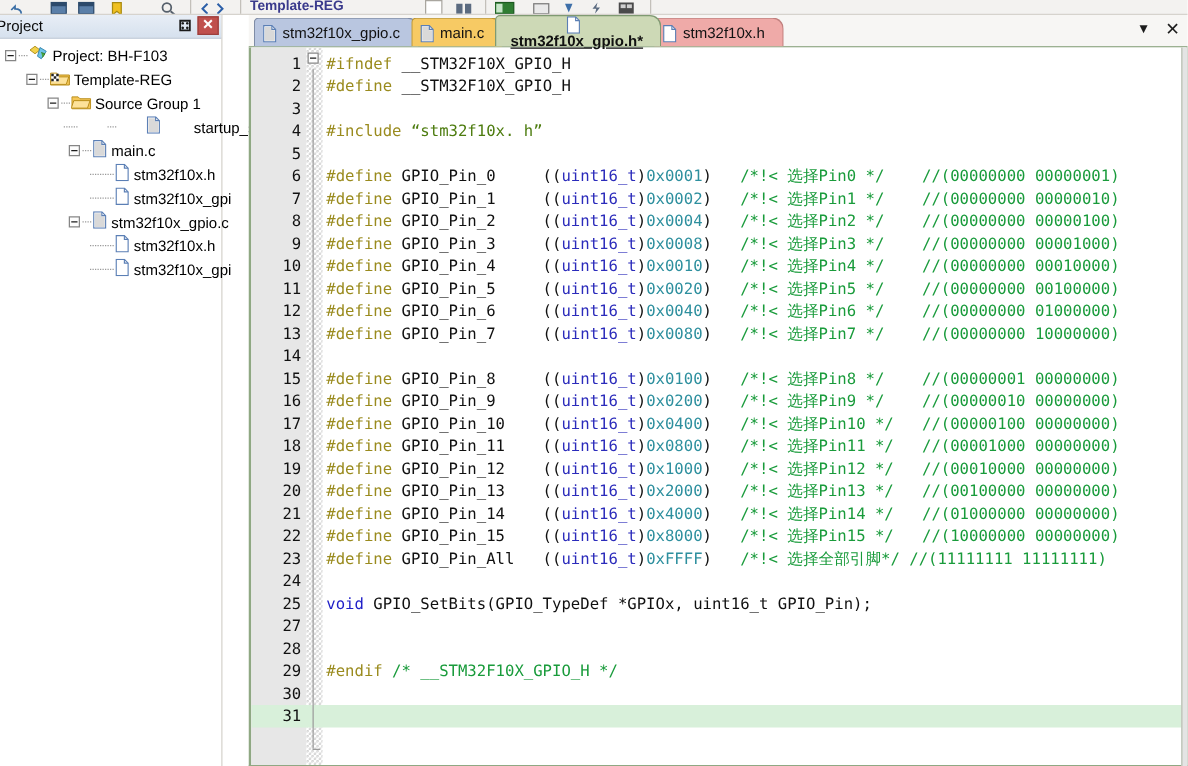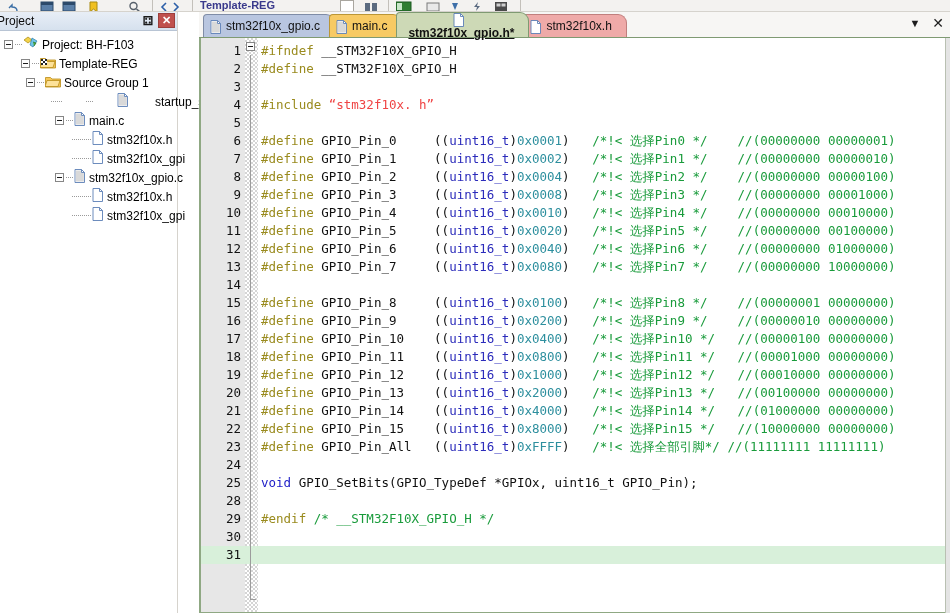--- a/index.html
+++ b/index.html
@@ -218,21 +218,21 @@
     width: 1px; background: #9c9c9c;
     z-index: 2;
   }
   .fold-end {
     position: absolute; left: 49px;
     width: 6px; height: 1px; background: #9c9c9c; z-index: 2;
   }
 
   
   .tok-pp    { color: #9a8b1e; }
-  .tok-str   { color: #ef4444; }
+  .tok-str   { color: #4d7c0f; }
   .tok-kw    { color: #2020c8; }
   .tok-num   { color: #2d8f9e; }
   .tok-type  { color: #2b2bbb; }
   .tok-cmt   { color: #199b3b; }
   .tok-plain { color: #101010; }
 
   
   .right-edge {
     position: absolute; right: 0; top: 26px;
     width: 5px; height: 575px;
@@ -355,21 +355,21 @@
             <path d="M2 5.5 h13 l-2 6 h-13 z" fill="#fde29a" stroke="#b98d18" stroke-width="0.8"></path>
             <rect x="1" y="3" width="6" height="6" fill="#fff"></rect>
             <rect x="1" y="3" width="2" height="2" fill="#222"></rect>
             <rect x="5" y="3" width="2" height="2" fill="#222"></rect>
             <rect x="3" y="5" width="2" height="2" fill="#222"></rect>
             <rect x="1" y="7" width="2" height="2" fill="#222"></rect>
             <rect x="5" y="7" width="2" height="2" fill="#222"></rect>
           </svg></span>
         <span class="tree-label">Template-REG</span>
       </div>
-      <div class="tree-row" style="padding-left: 26px; align-items: center;">
+      <div class="tree-row" style="padding-left: 38px; align-items: center;">
         <span class="expander"></span>
         <span class="dots"></span>
         <span class="ico"><svg width="16" height="13" viewBox="0 0 16 13">
             <path d="M0.5 2.5 h5 l1.5 1.5 h8.5 v8 h-15 z" fill="#f6c757" stroke="#b98d18" stroke-width="0.8"></path>
             <path d="M2 5.5 h13 l-2 6 h-13 z" fill="#fde29a" stroke="#b98d18" stroke-width="0.8"></path>
           </svg></span>
         <span class="tree-label">Source Group 1</span>
       </div>
       <div class="tree-row" style="padding-left: 51px; gap: 23px;">
         <span class="dots" style="width: 11px;"></span>
@@ -505,20 +505,21 @@
           <div class="cl"><span class="lnum">16</span><span class="ctext"><span class="tok-pp">#define</span><span class="tok-plain"> GPIO_Pin_9     ((</span><span class="tok-type">uint16_t</span><span class="tok-plain">)</span><span class="tok-num">0x0200</span><span class="tok-plain">)   </span><span class="tok-cmt">/*!&lt; 选择Pin9 */</span><span class="tok-plain">    </span><span class="tok-cmt">//(00000010 00000000)</span></span></div>
           <div class="cl"><span class="lnum">17</span><span class="ctext"><span class="tok-pp">#define</span><span class="tok-plain"> GPIO_Pin_10    ((</span><span class="tok-type">uint16_t</span><span class="tok-plain">)</span><span class="tok-num">0x0400</span><span class="tok-plain">)   </span><span class="tok-cmt">/*!&lt; 选择Pin10 */</span><span class="tok-plain">   </span><span class="tok-cmt">//(00000100 00000000)</span></span></div>
           <div class="cl"><span class="lnum">18</span><span class="ctext"><span class="tok-pp">#define</span><span class="tok-plain"> GPIO_Pin_11    ((</span><span class="tok-type">uint16_t</span><span class="tok-plain">)</span><span class="tok-num">0x0800</span><span class="tok-plain">)   </span><span class="tok-cmt">/*!&lt; 选择Pin11 */</span><span class="tok-plain">   </span><span class="tok-cmt">//(00001000 00000000)</span></span></div>
           <div class="cl"><span class="lnum">19</span><span class="ctext"><span class="tok-pp">#define</span><span class="tok-plain"> GPIO_Pin_12    ((</span><span class="tok-type">uint16_t</span><span class="tok-plain">)</span><span class="tok-num">0x1000</span><span class="tok-plain">)   </span><span class="tok-cmt">/*!&lt; 选择Pin12 */</span><span class="tok-plain">   </span><span class="tok-cmt">//(00010000 00000000)</span></span></div>
           <div class="cl"><span class="lnum">20</span><span class="ctext"><span class="tok-pp">#define</span><span class="tok-plain"> GPIO_Pin_13    ((</span><span class="tok-type">uint16_t</span><span class="tok-plain">)</span><span class="tok-num">0x2000</span><span class="tok-plain">)   </span><span class="tok-cmt">/*!&lt; 选择Pin13 */</span><span class="tok-plain">   </span><span class="tok-cmt">//(00100000 00000000)</span></span></div>
           <div class="cl"><span class="lnum">21</span><span class="ctext"><span class="tok-pp">#define</span><span class="tok-plain"> GPIO_Pin_14    ((</span><span class="tok-type">uint16_t</span><span class="tok-plain">)</span><span class="tok-num">0x4000</span><span class="tok-plain">)   </span><span class="tok-cmt">/*!&lt; 选择Pin14 */</span><span class="tok-plain">   </span><span class="tok-cmt">//(01000000 00000000)</span></span></div>
           <div class="cl"><span class="lnum">22</span><span class="ctext"><span class="tok-pp">#define</span><span class="tok-plain"> GPIO_Pin_15    ((</span><span class="tok-type">uint16_t</span><span class="tok-plain">)</span><span class="tok-num">0x8000</span><span class="tok-plain">)   </span><span class="tok-cmt">/*!&lt; 选择Pin15 */</span><span class="tok-plain">   </span><span class="tok-cmt">//(10000000 00000000)</span></span></div>
           <div class="cl"><span class="lnum">23</span><span class="ctext"><span class="tok-pp">#define</span><span class="tok-plain"> GPIO_Pin_All   ((</span><span class="tok-type">uint16_t</span><span class="tok-plain">)</span><span class="tok-num">0xFFFF</span><span class="tok-plain">)   </span><span class="tok-cmt">/*!&lt; 选择全部引脚*/</span><span class="tok-plain"> </span><span class="tok-cmt">//(11111111 11111111)</span></span></div>
           <div class="cl"><span class="lnum">24</span><span class="ctext"></span></div>
           <div class="cl"><span class="lnum">25</span><span class="ctext"><span class="tok-kw">void</span><span class="tok-plain"> GPIO_SetBits(GPIO_TypeDef *GPIOx, uint16_t GPIO_Pin);</span></span></div>
+          <div class="cl"><span class="lnum">27</span><span class="ctext"></span></div>
           <div class="cl"><span class="lnum">28</span><span class="ctext"></span></div>
           <div class="cl"><span class="lnum">29</span><span class="ctext"><span class="tok-pp">#endif </span><span class="tok-cmt">/* __STM32F10X_GPIO_H */</span></span></div>
           <div class="cl"><span class="lnum">30</span><span class="ctext"></span></div>
           <div class="cl cur" style="width: 100%;"><span class="lnum">31</span><span class="ctext"></span></div>
         </div>
     </div>
   </div>
 
   <div class="right-edge"></div>
 </div>

